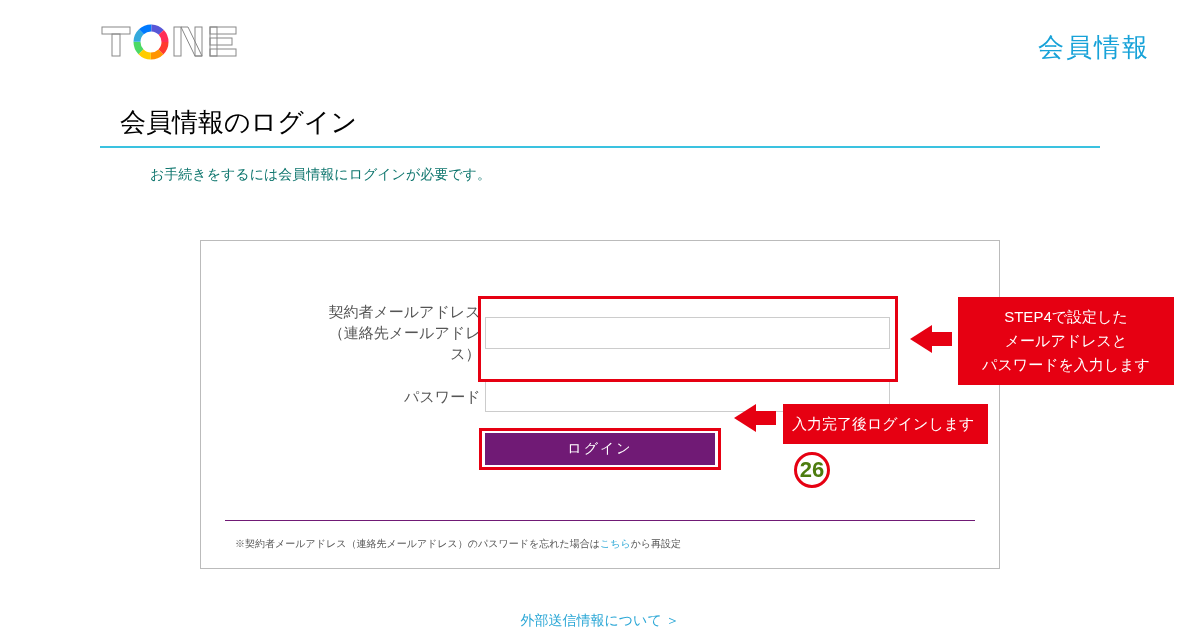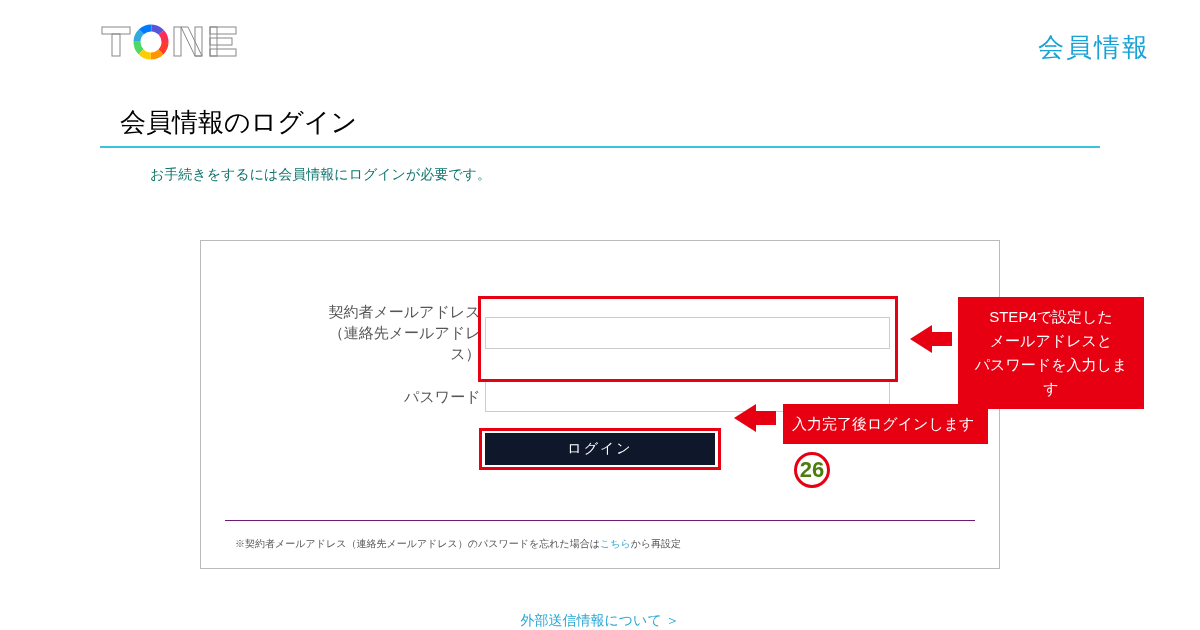--- a/index.html
+++ b/index.html
@@ -92,21 +92,21 @@
     justify-content:center;
     margin-top:6px;
     margin-bottom:50px;
   }
   .login-btn-highlight {
     border: 3px solid #e60012;
     padding: 2px 3px;
     display:inline-block;
   }
   .login-btn {
-    background: #0f172a;
+    background: #701a75;
     color: #fff;
     border: none;
     width: 230px;
     height: 32px;
     font-size: 14px;
     letter-spacing: 2px;
     cursor: pointer;
   }
 
   .notes {
@@ -260,21 +260,21 @@
 <div class="bottom-link-wrap">
   <a href="#" class="bottom-link">外部送信情報について ＞</a>
 </div>
 
 <div class="overlay">
 
   <div class="group-highlight" style="left:478px; top:296px; width:420px; height:86px;"></div>
 
   <div class="annot-arrow-left" style="left:910px; top:325px;"></div>
   <div class="annot-arrow-body" style="left:932px; top:332px; width:20px;"></div>
-  <div class="annot-box" style="left:958px; top:297px; width:186px;">
+  <div class="annot-box" style="left:958px; top:297px; width:216px;">
     <span>STEP4で設定した</span><br>
     <span>メールアドレスと</span><br>
     <span>パスワードを入力します</span>
   </div>
 
   <div class="annot-arrow-left" style="left:734px; top:404px;"></div>
   <div class="annot-arrow-body" style="left:756px; top:411px; width:20px;"></div>
   <div class="annot-box" style="left:783px; top:404px;padding-left:9px;">
     <span>入力完了後ログインします</span>
   </div>

